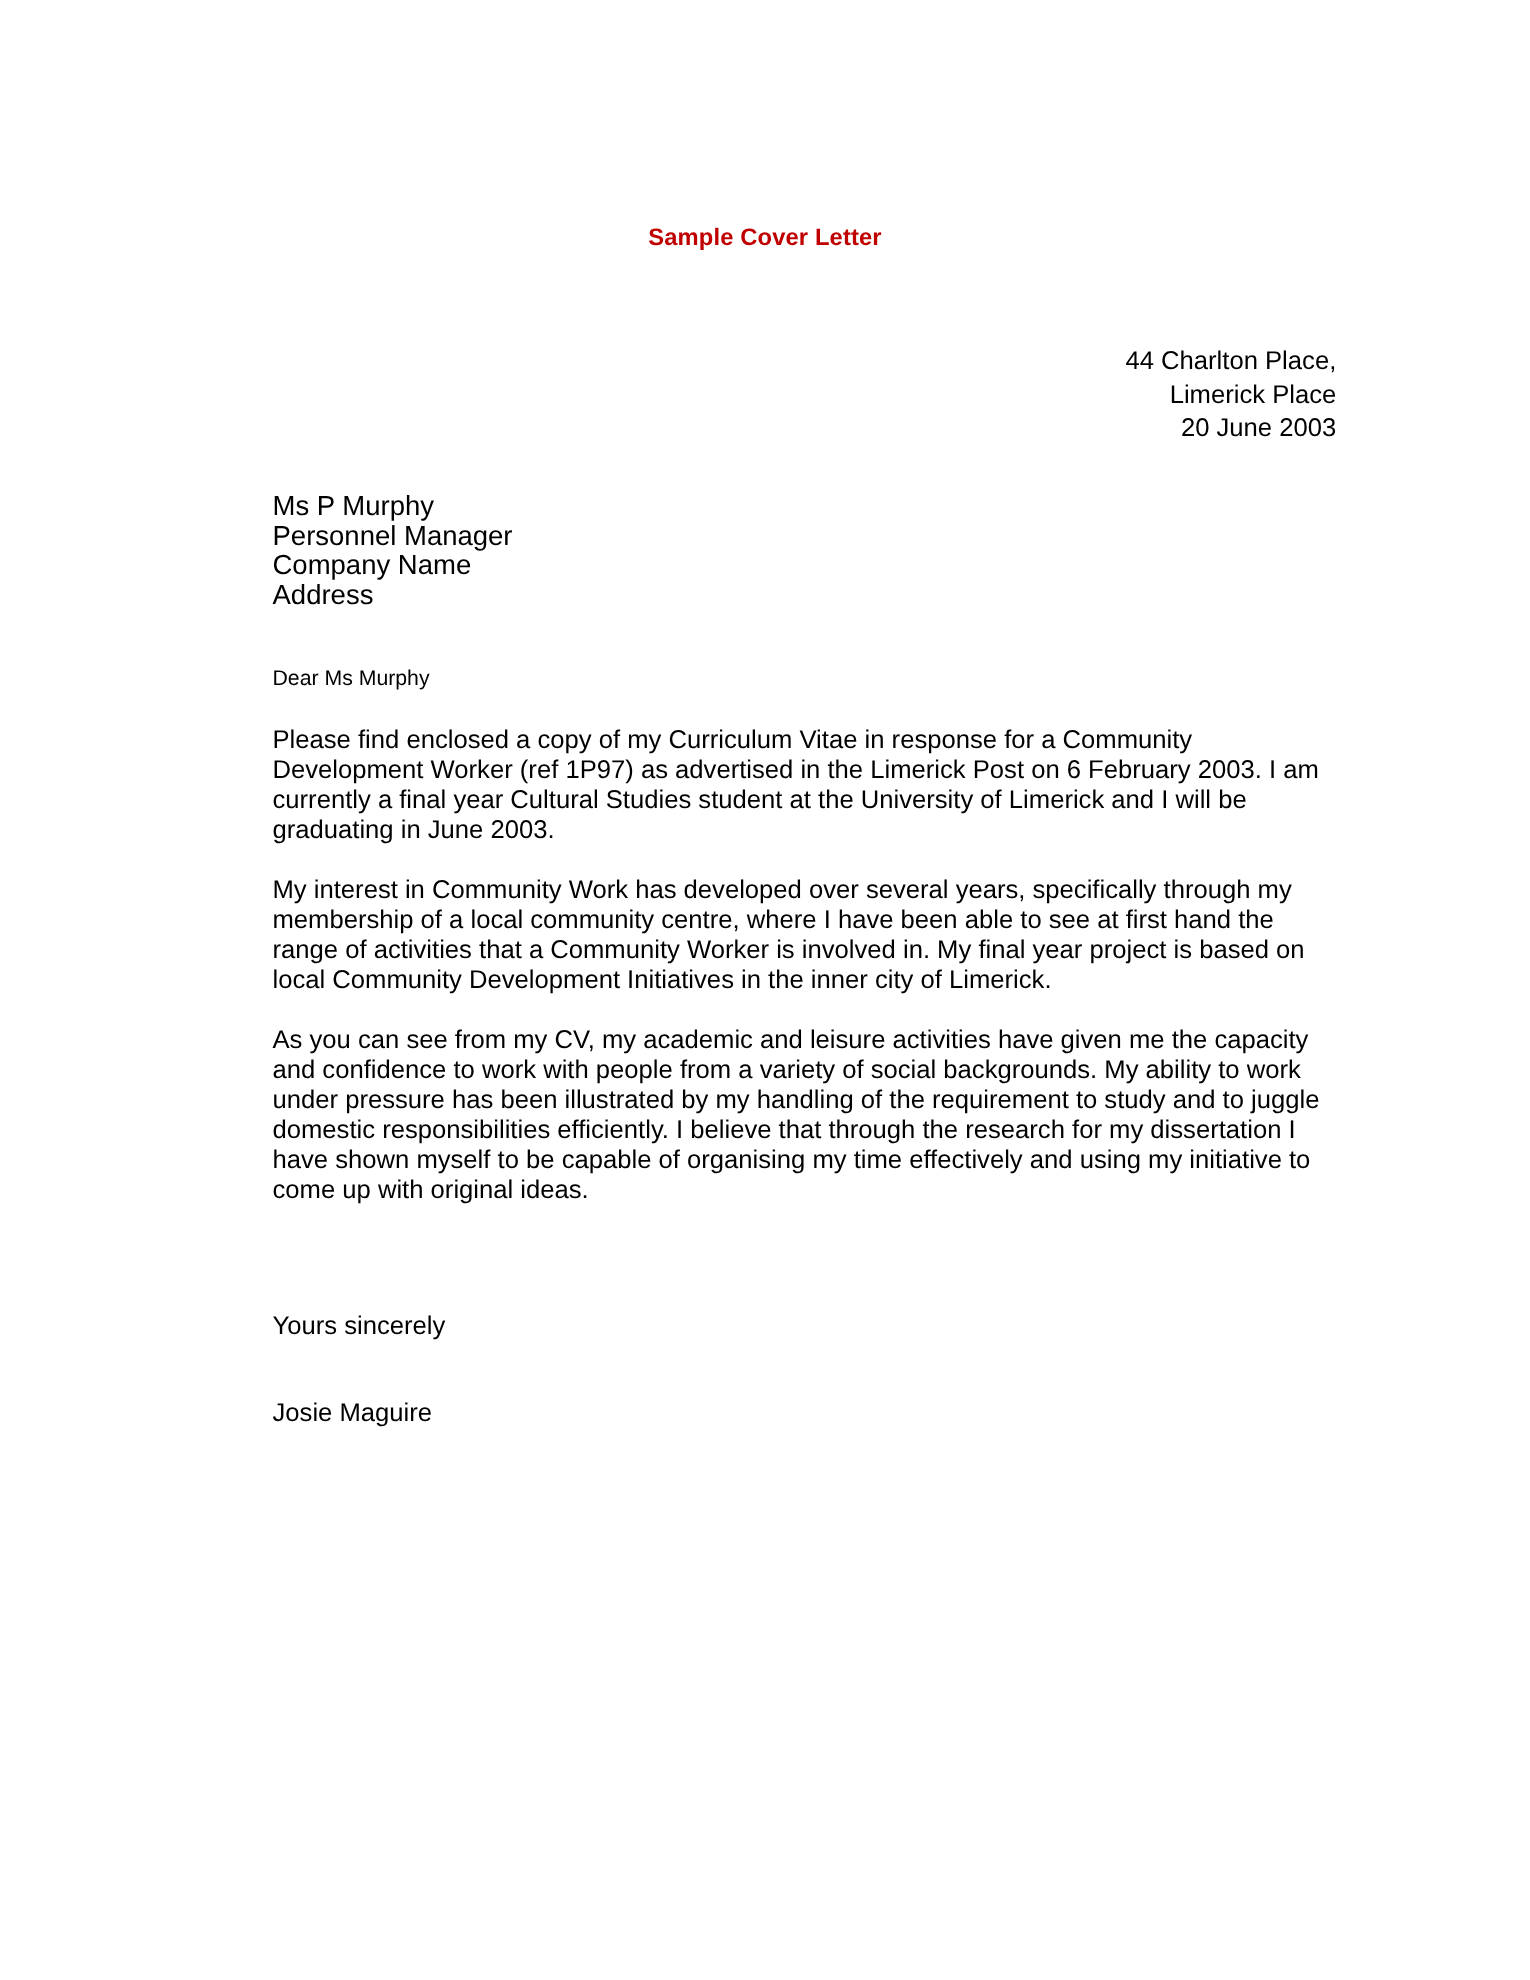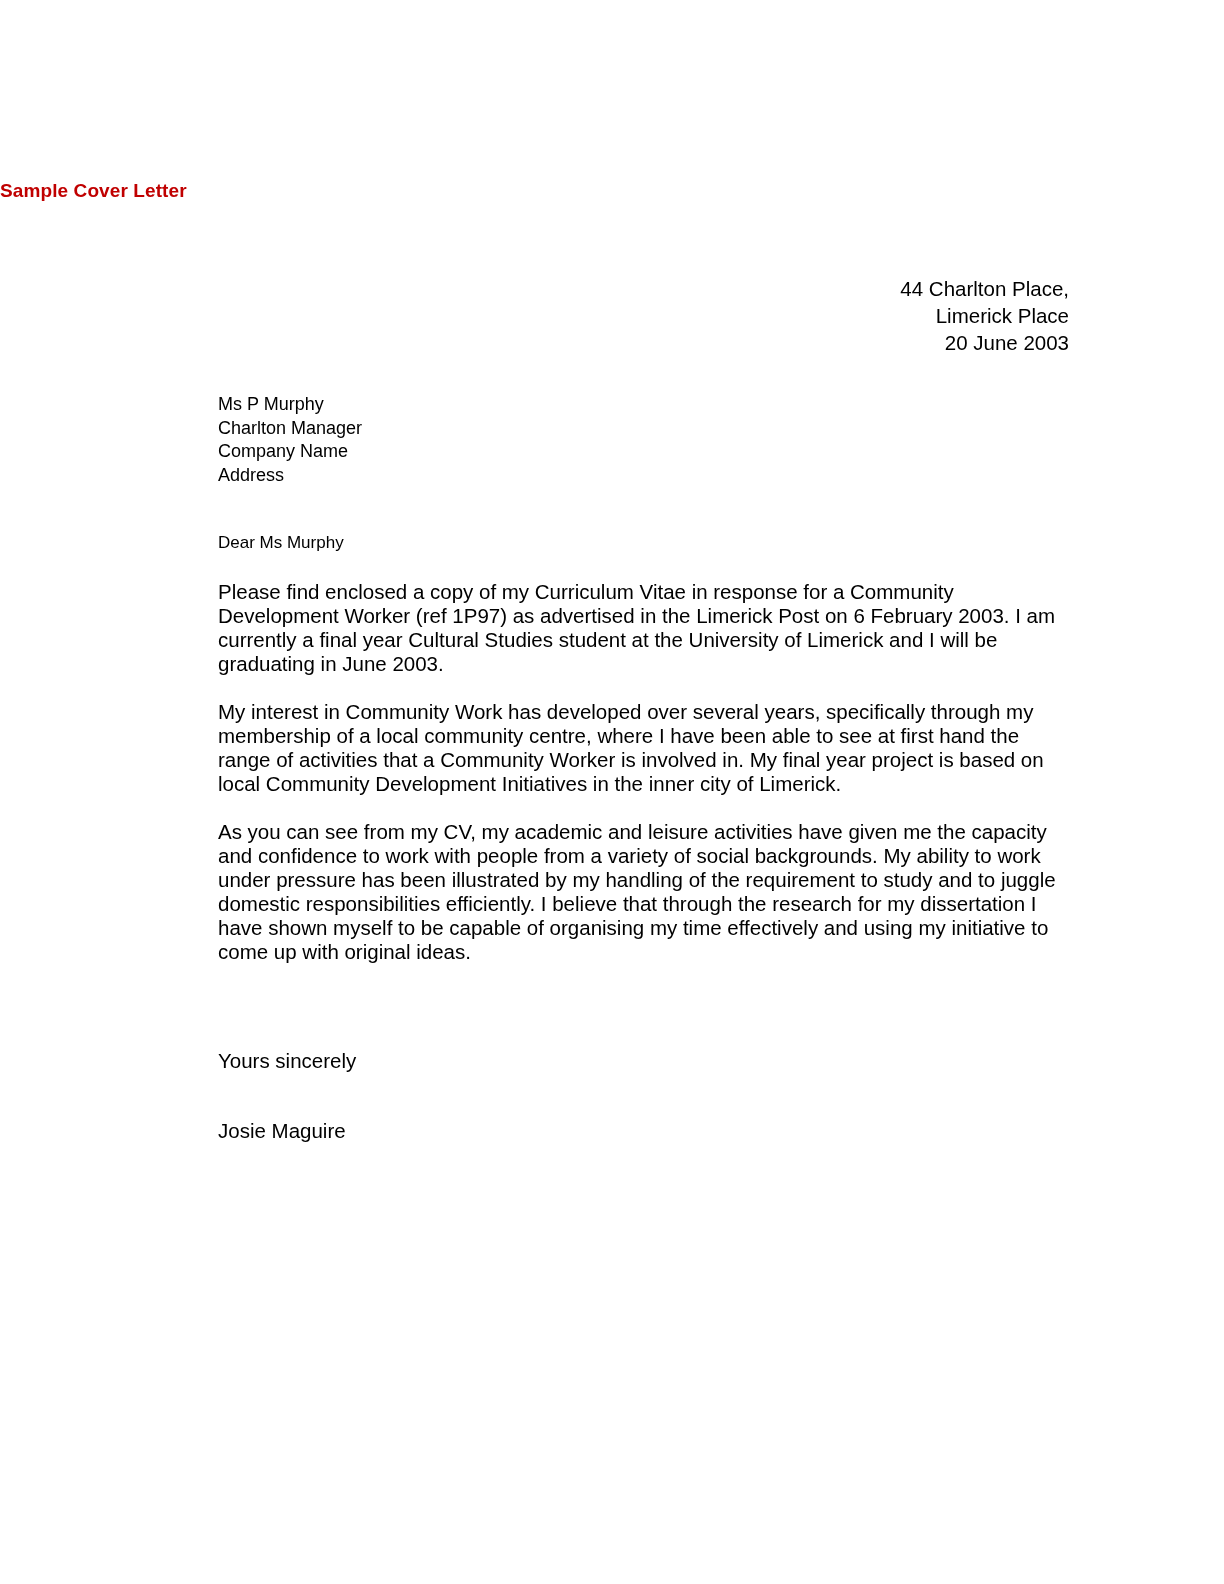--- a/index.html
+++ b/index.html
@@ -21,41 +21,42 @@
     height: 1584px;
     position: relative;
     box-sizing: border-box;
   }
 
   .doc-title {
     position: absolute;
     top: 180px;
     left: 0;
     width: 1224px;
+    text-align: center;
     font-size: 19px;
     font-weight: bold;
     color: #c00000;
     letter-spacing: 0.1px;
   }
 
   .sender-block {
     position: absolute;
     top: 275px;
     right: 155px;
     text-align: right;
     font-size: 20.5px;
     line-height: 27px;
     margin-left: 36px;
   }
 
   .recipient-block {
     position: absolute;
     top: 393px;
     left: 218px;
-    font-size: 18px;
+    font-size: 22px;
     line-height: 23.5px;
   }
 
   .salutation {
     position: absolute;
     top: 533px;
     left: 218px;
     font-size: 17px;
   }
 
@@ -99,21 +100,21 @@
   <div class="doc-title">Sample Cover Letter</div>
 
   <div class="sender-block">
     <span class="line">44 Charlton Place,</span>
     <span class="line">Limerick Place</span>
     <span class="line">20 June 2003</span>
   </div>
 
   <div class="recipient-block">
     <span class="line">Ms P Murphy</span>
-    <span class="line">Charlton Manager</span>
+    <span class="line">Personnel Manager</span>
     <span class="line">Company Name</span>
     <span class="line">Address</span>
   </div>
 
   <div class="salutation">Dear Ms Murphy</div>
 
   <div class="body-block">
     <p>Please find enclosed a copy of my Curriculum Vitae in response for a Community Development Worker (ref 1P97) as advertised in the Limerick Post on 6 February 2003.  I am currently a final year Cultural Studies student at the University of Limerick and I will be graduating in June 2003.</p>
     <p>My interest in Community Work has developed over several years, specifically through my membership of a local community centre, where I have been able to see at first hand the range of activities that a Community Worker is involved in.  My final year project is based on local Community Development Initiatives in the inner city of Limerick.</p>
     <p>As you can see from my CV, my academic and leisure activities have given me the capacity and confidence to work with people from a variety of social backgrounds. My ability to work under pressure has been illustrated by my handling of the requirement to study and to juggle domestic responsibilities efficiently. I believe that through the research for my dissertation I have shown myself to be capable of organising my time effectively and using my initiative to come up with original ideas.</p>

